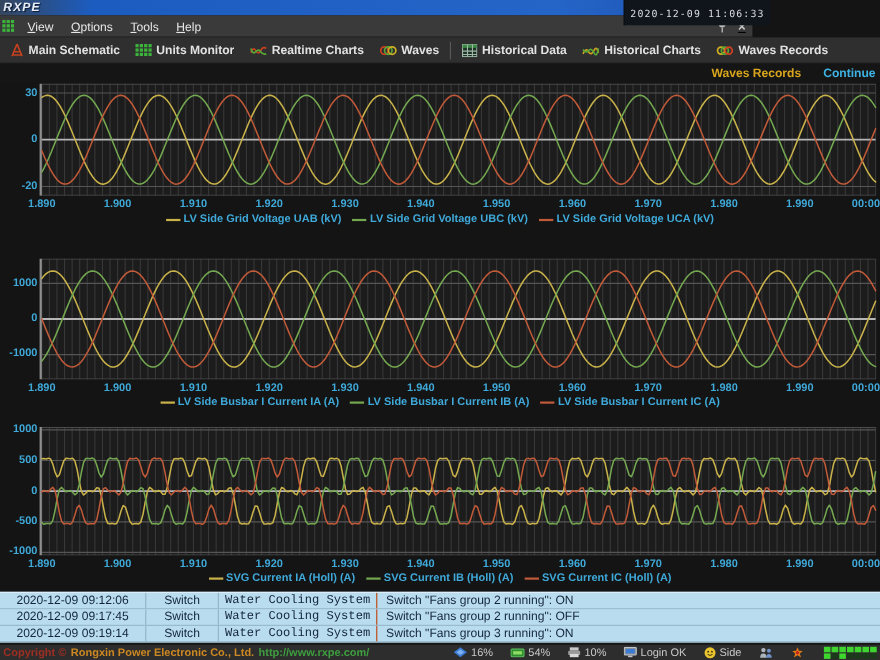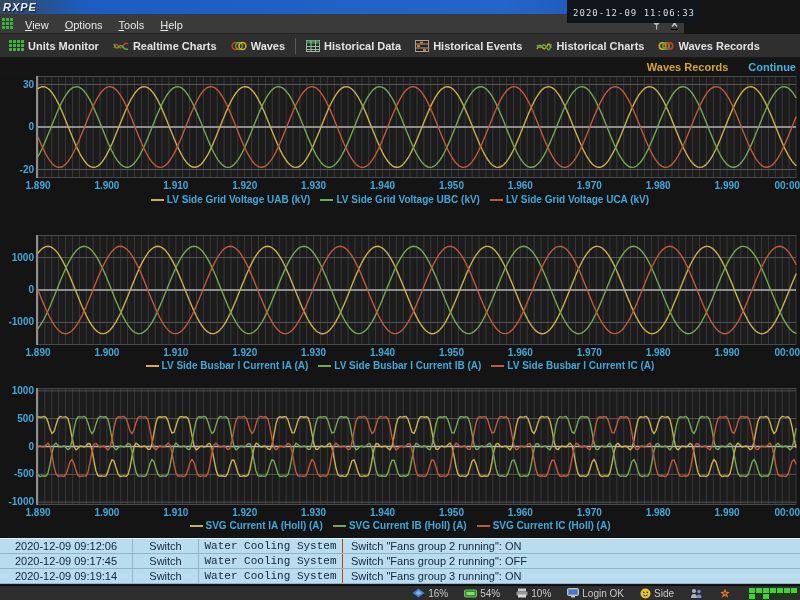--- a/index.html
+++ b/index.html
@@ -115,20 +115,28 @@
             <rect x="4" y="7" width="1.2" height="4.5" fill="#b8b8b8"></rect>
           </svg>
         </span>
       <span class="close-x">×</span>
     </span>
   </div>
 
   <div class="toolbarrow" id="toolbar">
       <div class="tb-btn">
         <span class="tb-icon">
+          <svg width="13" height="13">
+            <path d="M6.5 1 L2 12 M6.5 1 L11 12 M3.7 8 H9.3 M2.6 11 H10.4" stroke="#c5401f" stroke-width="1.5" fill="none"></path>
+          </svg>
+        </span>
+        <span class="tb-label">Main Schematic</span>
+      </div>
+      <div class="tb-btn">
+        <span class="tb-icon">
           <svg width="15" height="11">
             <rect x="0" y="0" width="3" height="3" fill="#3cb43c"></rect>
             <rect x="4" y="0" width="3" height="3" fill="#3cb43c"></rect>
             <rect x="8" y="0" width="3" height="3" fill="#3cb43c"></rect>
             <rect x="12" y="0" width="3" height="3" fill="#3cb43c"></rect>
             <rect x="0" y="4" width="3" height="3" fill="#3cb43c"></rect>
             <rect x="4" y="4" width="3" height="3" fill="#3cb43c"></rect>
             <rect x="8" y="4" width="3" height="3" fill="#3cb43c"></rect>
             <rect x="12" y="4" width="3" height="3" fill="#3cb43c"></rect>
             <rect x="0" y="8" width="3" height="3" fill="#3cb43c"></rect>
@@ -161,32 +169,20 @@
       <div class="tb-sep"></div>
       <div class="tb-btn">
         <span class="tb-icon">
           <svg width="14" height="12">
             <rect x="0.5" y="0.5" width="13" height="11" fill="#1e3226" stroke="#9fb8a8"></rect>
             <rect x="0.5" y="0.5" width="13" height="3" fill="#3c8a46"></rect>
             <path d="M0.5 6.5 H13.5 M0.5 9.5 H13.5 M5 0.5 V11.5 M9.5 0.5 V11.5" stroke="#9fb8a8" stroke-width="1"></path>
           </svg>
         </span>
         <span class="tb-label">Historical Data</span>
-      </div>
-      <div class="tb-btn">
-        <span class="tb-icon">
-          <svg width="14" height="12">
-            <rect x="0.5" y="0.5" width="13" height="11" fill="#2a2420" stroke="#a8a090"></rect>
-            <path d="M0.5 4 H13.5 M0.5 8 H13.5" stroke="#a8a090"></path>
-            <rect x="2" y="5" width="3" height="2" fill="#d08020"></rect>
-            <rect x="8" y="9" width="3" height="2" fill="#d08020"></rect>
-            <rect x="5" y="1.5" width="3" height="2" fill="#d08020"></rect>
-          </svg>
-        </span>
-        <span class="tb-label">Historical Events</span>
       </div>
       <div class="tb-btn">
         <span class="tb-icon">
           <svg width="16" height="12">
             <path d="M1 9 Q3.5 3 6 7 T11 6 T15 8" stroke="#d0a020" fill="none" stroke-width="1.5"></path>
             <path d="M1 5 Q3.5 9 6 6 T11 8 T15 4" stroke="#58a838" fill="none" stroke-width="1.5"></path>
           </svg>
         </span>
         <span class="tb-label">Historical Charts</span>
       </div>
@@ -703,20 +699,25 @@
       </div>
       <div class="ev-row">
         <div class="ev-time">2020-12-09 09:19:14</div>
         <div class="ev-type">Switch</div>
         <div class="ev-sys">Water Cooling System</div>
         <div class="ev-msg">Switch "Fans group 3 running": ON</div>
       </div>
     </div>
 
   <div class="statusbar">
+    <span class="sb-copy">
+      <span class="c1">Copyright ©</span>
+      <span class="c2">Rongxin Power Electronic Co., Ltd.</span>
+      <span class="c3">http://www.rxpe.com/</span>
+    </span>
     <span class="sb-right" id="sb-indicators">
         <span class="sb-ind">
           <span class="tb-icon">
             <svg width="13" height="10">
               <path d="M6.5 0.5 L12.5 5 L6.5 9.5 L0.5 5 Z" fill="#3a7bd5"></path>
               <path d="M6.5 2.5 L10 5 L6.5 7.5 L3 5 Z" fill="#7fb0ef"></path>
             </svg>
           </span>
           <span class="sb-label">16%</span>
         </span>

